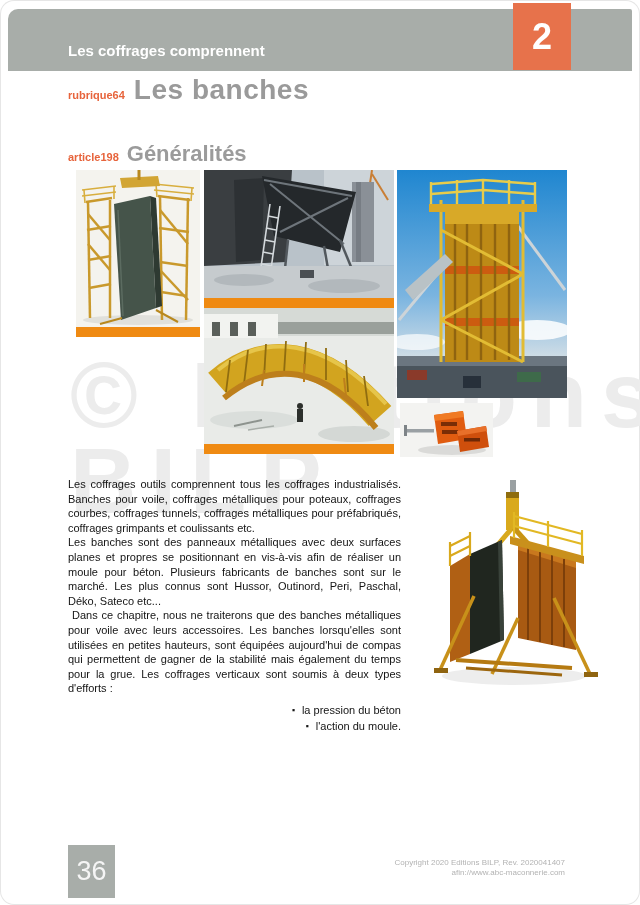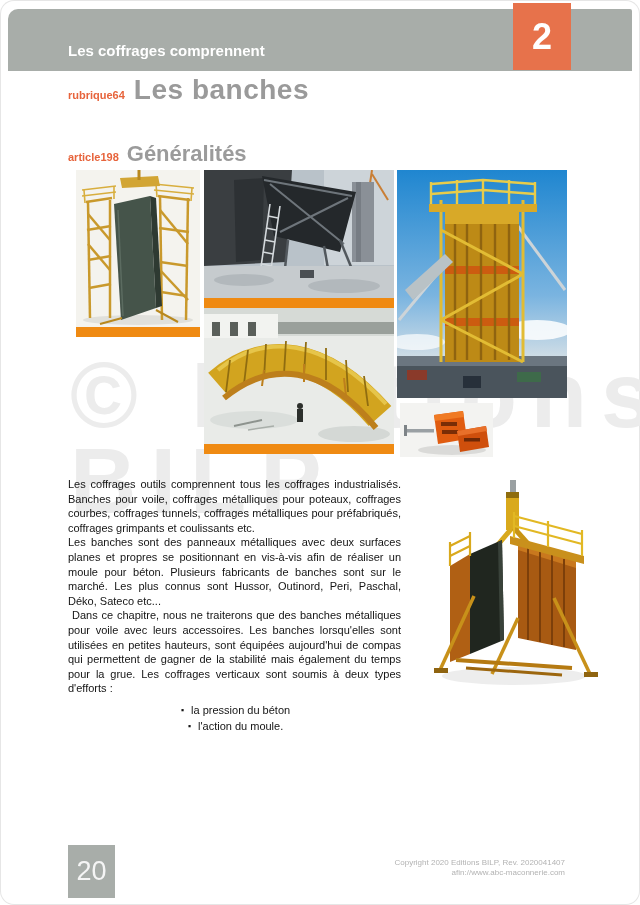--- a/index.html
+++ b/index.html
@@ -40,21 +40,21 @@
   .bar-midtop{left:204px;top:298px;width:190px;height:10px;}
   .bar-midbot{left:204px;top:444px;width:190px;height:10px;}
 
   
   .body-col{position:absolute;left:68px;top:477px;width:333px;z-index:2;
             font-size:11px;line-height:14.6px;color:#141414;text-align:justify;}
   .body-col p{margin:0;}
   .p1{margin-bottom:8px;}
   .p3{text-indent:4px;}
   .bullets{list-style:none;margin:7px 0 0 0;padding:0;}
-  .bullets li{line-height:15px;text-align:center;}
+  .bullets li{line-height:15px;text-align:right;}
   .bullets li::before{content:"▪";font-size:9px;margin:0 7px 0 2px;position:relative;top:-1px;}
 
   
   .illustration{left:422px;top:478px;width:185px;height:215px;}
 
   
   .page-number-box{position:absolute;left:68px;top:845px;width:47px;height:53px;background:#a8ada9;
                    display:flex;align-items:center;justify-content:center;z-index:2;
                    color:#f5f5f5;font-size:27px;font-weight:normal;}
   .copyright{position:absolute;right:75px;top:858px;text-align:right;z-index:2;
@@ -359,20 +359,20 @@
       </g>
       <rect x="12" y="190" width="14" height="5" fill="#8f6410"></rect>
       <rect x="162" y="194" width="14" height="5" fill="#8f6410"></rect>
 
       <line x1="34" y1="182" x2="150" y2="190" stroke="#b57a12" stroke-width="4"></line>
       <line x1="44" y1="190" x2="140" y2="197" stroke="#9c660e" stroke-width="3"></line>
     </svg>
   </div>
 
   <div class="page-number-box">
-    <span>20</span>
+    <span>36</span>
   </div>
   <div class="copyright">
     <div>Copyright 2020 Editions BILP, Rev. 2020041407</div>
     <div>afin://www.abc-maconnerie.com</div>
   </div>
 
 </div>
 
 </body></html>

